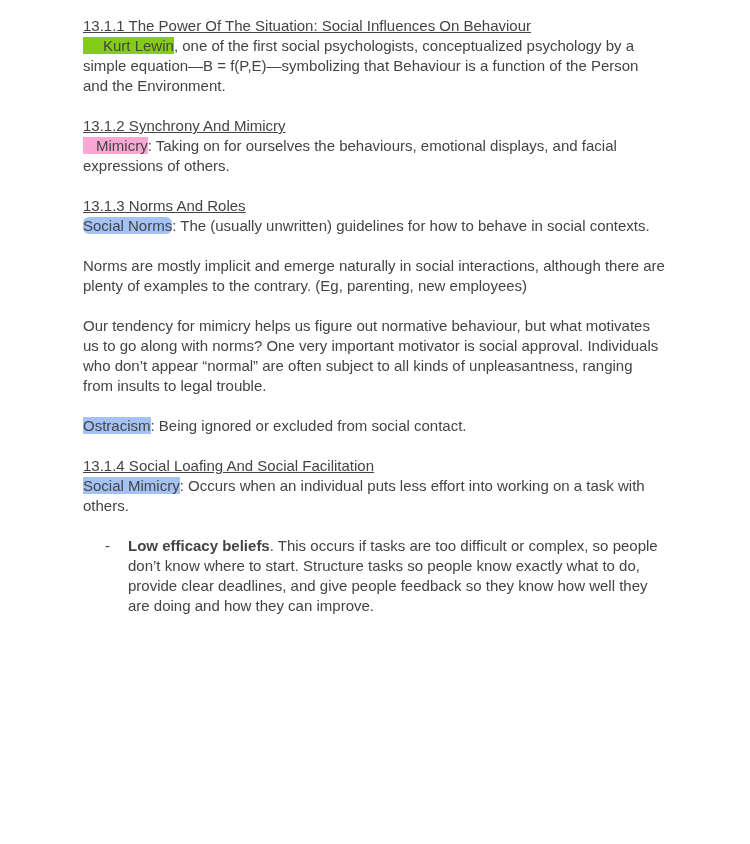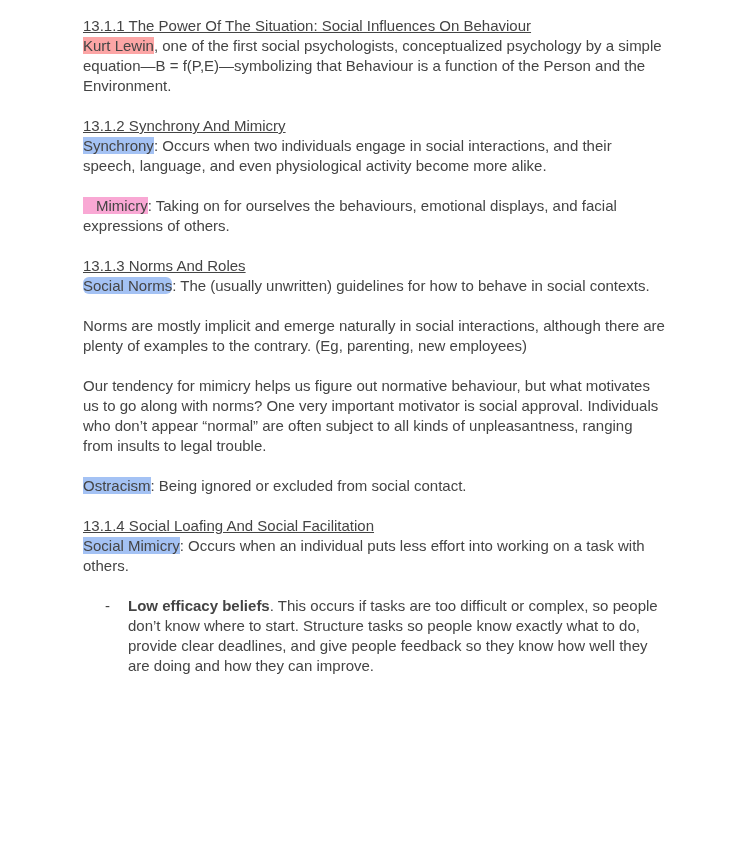--- a/index.html
+++ b/index.html
@@ -56,23 +56,22 @@
   .bullet-text {
     flex: 1;
   }
 </style>
 </head>
 <body>
 
 <div class="page">
   <div>
       <div class="doc-heading"><span>13.1.1 The Power Of The Situation: Social Influences On Behaviour</span></div>
-      <div class="doc-paragraph"><span style="background-color: #fca5a5;">Kurt Lewin</span><span>, one of the first social psychologists, conceptualized psychology by a simple equation—B = f(P,E)—symbolizing that Behaviour is a function of the Person and the Environment.</span></div>
+      <div class="doc-paragraph"><span style="background-color: #84cc16; padding-left: 20px;">Kurt Lewin</span><span>, one of the first social psychologists, conceptualized psychology by a simple equation—B = f(P,E)—symbolizing that Behaviour is a function of the Person and the Environment.</span></div>
       <div class="doc-heading"><span>13.1.2 Synchrony And Mimicry</span></div>
-      <div class="doc-paragraph"><span style="background-color: rgb(164, 194, 244);">Synchrony</span><span>: Occurs when two individuals engage in social interactions, and their speech, language, and even physiological activity become more alike.</span></div>
       <div class="doc-paragraph"><span style="background-color: #f9a8d4; padding-left: 13px;">Mimicry</span><span>: Taking on for ourselves the behaviours, emotional displays, and facial expressions of others.</span></div>
       <div class="doc-heading"><span>13.1.3 Norms And Roles</span></div>
       <div class="doc-paragraph"><span style="background-color: rgb(164, 194, 244); border-radius: 6px;">Social Norms</span><span>: The (usually unwritten) guidelines for how to behave in social contexts.</span></div>
       <div class="doc-paragraph"><span>Norms are mostly implicit and emerge naturally in social interactions, although there are plenty of examples to the contrary. (Eg, parenting, new employees)</span></div>
       <div class="doc-paragraph"><span>Our tendency for mimicry helps us figure out normative behaviour, but what motivates us to go along with norms? One very important motivator is social approval. Individuals who don’t appear “normal” are often subject to all kinds of unpleasantness, ranging from insults to legal trouble.</span></div>
       <div class="doc-paragraph"><span style="background-color: rgb(164, 194, 244);">Ostracism</span><span>: Being ignored or excluded from social contact.</span></div>
       <div class="doc-heading"><span>13.1.4 Social Loafing And Social Facilitation</span></div>
       <div class="doc-paragraph"><span style="background-color: rgb(164, 194, 244);">Social Mimicry</span><span>: Occurs when an individual puts less effort into working on a task with others.</span></div>
       <div class="doc-bullet">
         <span class="bullet-marker">-</span>

